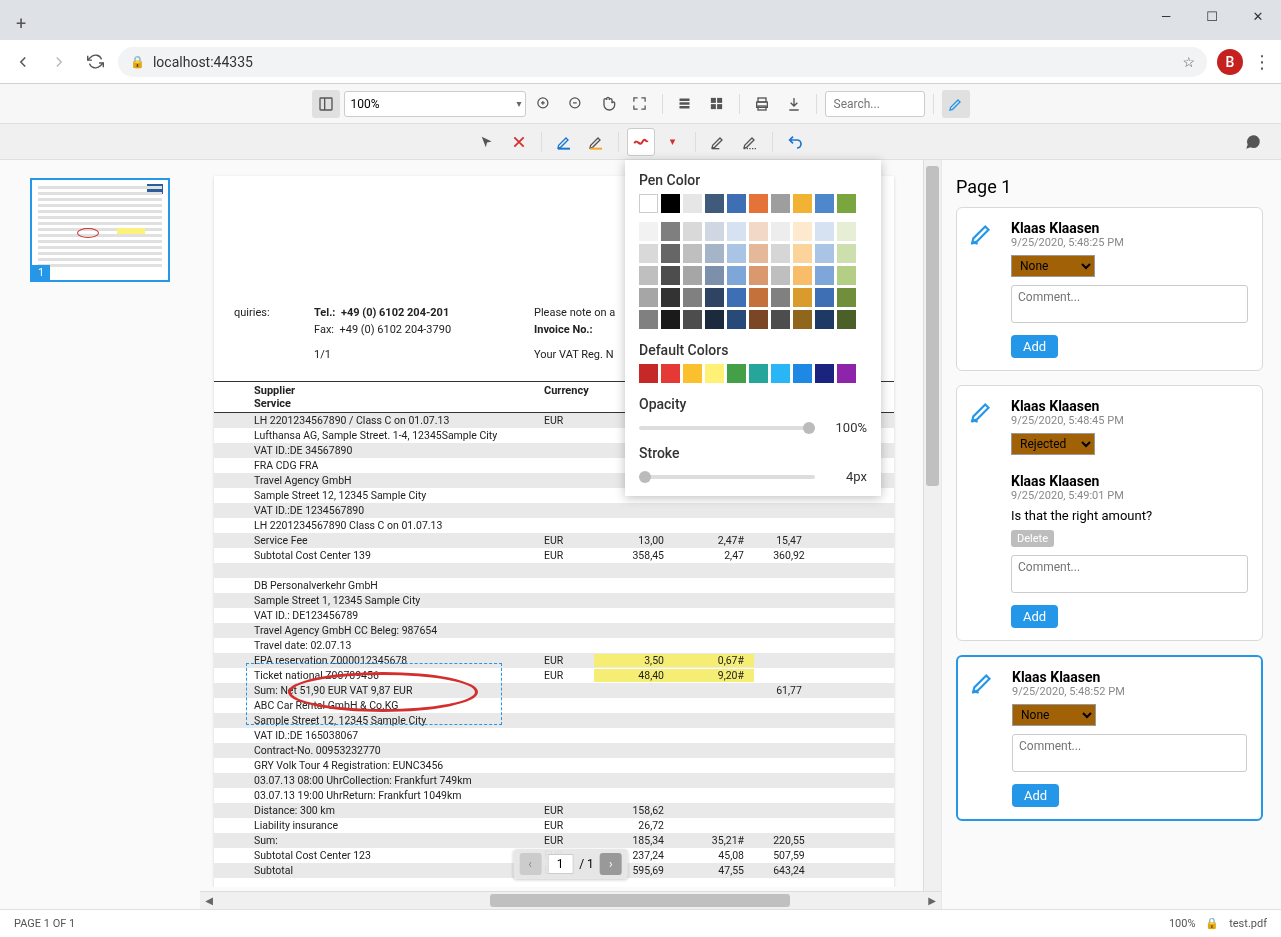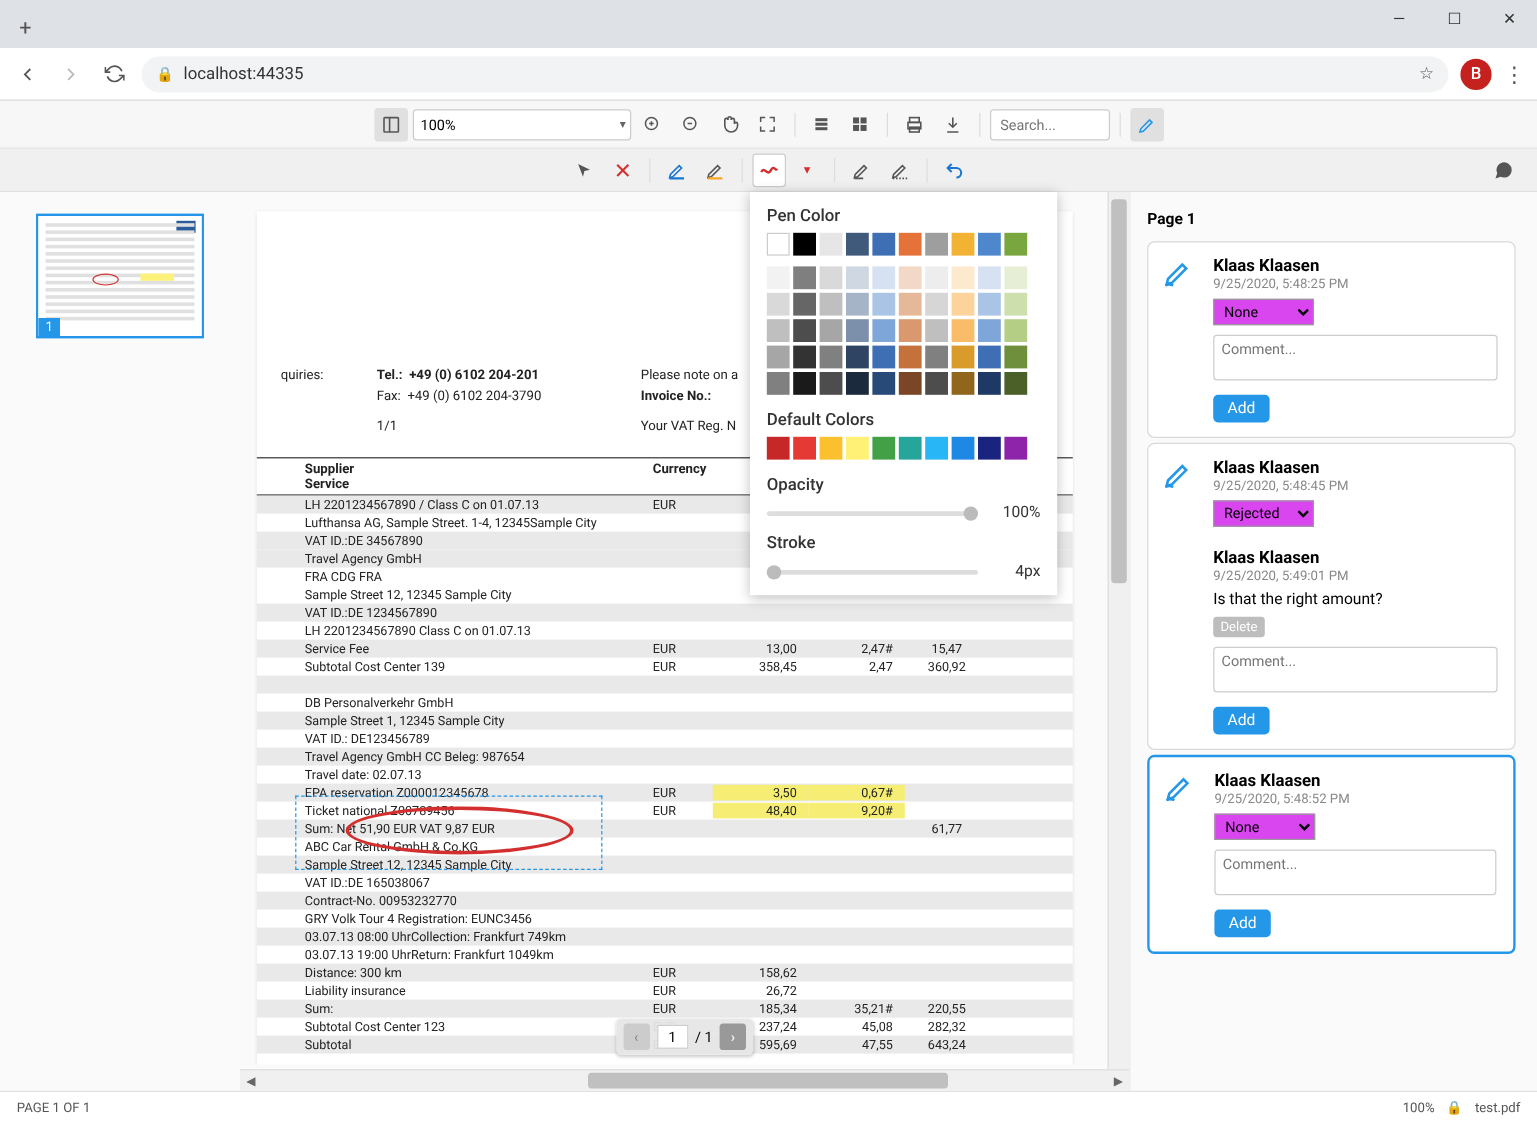--- a/index.html
+++ b/index.html
@@ -91,28 +91,28 @@
   .swatch { width:19px; height:19px; cursor:pointer;}
   .swatch.wht { border:1px solid #ccc;}
   .pop-sep { height:10px; }
   .slider-row { display:flex; align-items:center; gap:8px; margin-top:8px;}
   .slider { flex:1; height:4px; background:#ddd; border-radius:2px; position:relative;}
   .slider-knob { position:absolute; top:-4px; width:12px; height:12px; border-radius:50%; background:#bbb;}
   .slider-val { width:44px; text-align:right; font-size:13px;}
 
   
   .comments { width:340px; background:#fafafa; border-left:1px solid #e8e8e8; padding:16px 18px 16px 14px; overflow:auto;}
-  .comments-h { font-weight:bold; font-size:13px; margin-bottom:10px;}
-  .card { background:#fff; border:1px solid #d9d9d9; border-radius:6px; padding:12px 14px; margin-bottom:4px; position:relative;}
+  .comments-h { font-weight:normal; font-size:18px; margin-bottom:10px;}
+  .card { background:#fff; border:1px solid #d9d9d9; border-radius:6px; padding:12px 14px; margin-bottom:14px; position:relative;}
   .card.active { border:2px solid #2597e8;}
   .card-icon { width:30px; height:30px; position:absolute; left:12px; top:12px; color:#2597e8;}
   .card-body { margin-left:40px;}
   .card-user { font-weight:bold; font-size:14px;}
   .card-time { font-size:11px; color:#888; margin-bottom:6px;}
-  .status-select { border:1px solid #999; font-size:12px; padding:2px 4px; margin-bottom:8px; width:84px; background:#d946ef;}
+  .status-select { border:1px solid #999; font-size:12px; padding:2px 4px; margin-bottom:8px; width:84px; background:#a16207;}
   .reply { margin-top:10px;}
   .reply-text { font-size:13px; margin-bottom:4px;}
   .del-btn { display:inline-block; background:#bdbdbd; color:#fff; font-size:11px; padding:2px 6px; border-radius:3px; margin-bottom:8px;}
   .comment-input { width:100%; min-height:38px; border:1px solid #ccc; border-radius:3px; padding:4px 6px; font-size:12px; color:#999; margin-bottom:8px; resize:none;}
   .add-btn { background:#2597e8; color:#fff; border:none; border-radius:4px; padding:4px 12px; font-size:13px;}
 
   
   .status-bar { position:absolute; bottom:0; left:0; right:0; height:28px; background:#fff; border-top:1px solid #e0e0e0; display:flex; align-items:center; padding:0 14px; font-size:11px; color:#555; justify-content:space-between;}
   .status-right { display:flex; align-items:center; gap:10px;}
 
@@ -361,29 +361,29 @@
               <span class="c4"></span>
               <span class="c5"></span>
             </div>
             <div class="trow alt">
               <span class="c1">VAT ID.:DE 34567890</span>
               <span class="c2"></span>
               <span class="c3"></span>
               <span class="c4"></span>
               <span class="c5"></span>
             </div>
+            <div class="trow">
+              <span class="c1">FRA CDG FRA</span>
+              <span class="c2"></span>
+              <span class="c3"></span>
+              <span class="c4"></span>
+              <span class="c5"></span>
+            </div>
             <div class="trow alt">
               <span class="c1">Travel Agency GmbH</span>
-              <span class="c2"></span>
-              <span class="c3"></span>
-              <span class="c4"></span>
-              <span class="c5"></span>
-            </div>
-            <div class="trow">
-              <span class="c1">FRA CDG FRA</span>
               <span class="c2"></span>
               <span class="c3"></span>
               <span class="c4"></span>
               <span class="c5"></span>
             </div>
             <div class="trow">
               <span class="c1">Sample Street 12, 12345 Sample City</span>
               <span class="c2"></span>
               <span class="c3"></span>
               <span class="c4"></span>
@@ -542,21 +542,21 @@
               <span class="c2">EUR</span>
               <span class="c3">185,34</span>
               <span class="c4">35,21#</span>
               <span class="c5">220,55</span>
             </div>
             <div class="trow">
               <span class="c1">Subtotal Cost Center 123</span>
               <span class="c2">EUR</span>
               <span class="c3">237,24</span>
               <span class="c4">45,08</span>
-              <span class="c5">282,32</span>
+              <span class="c5">507,59</span>
             </div>
             <div class="trow alt">
               <span class="c1">Subtotal</span>
               <span class="c2">EUR</span>
               <span class="c3">595,69</span>
               <span class="c4">47,55</span>
               <span class="c5">643,24</span>
             </div>
           </div>
         <div class="red-circle"></div>

